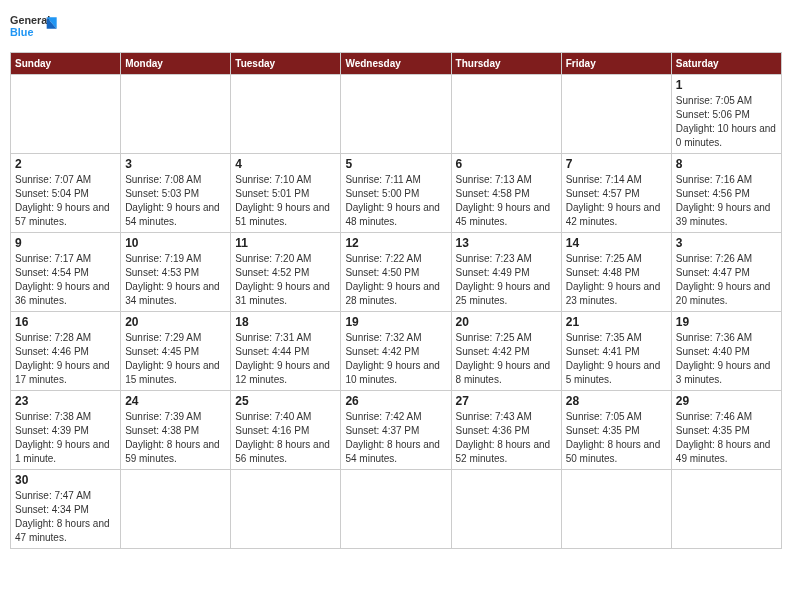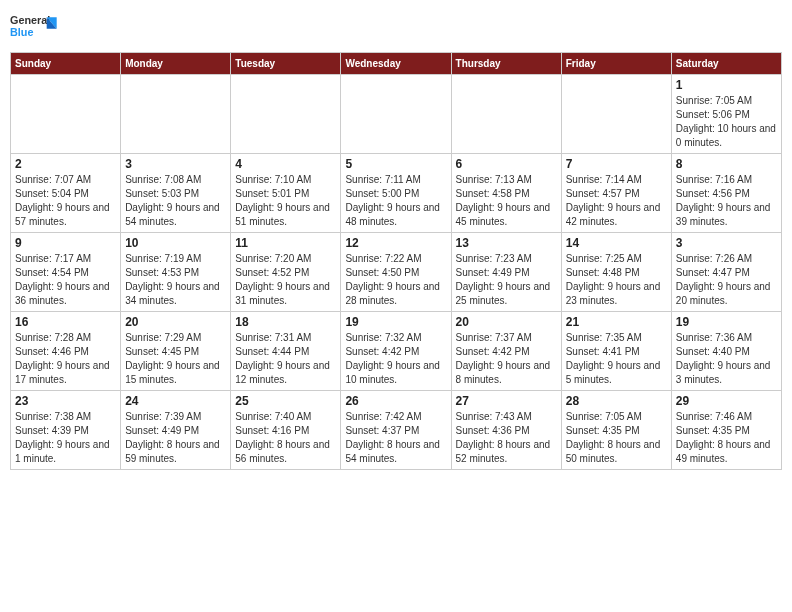--- a/index.html
+++ b/index.html
@@ -225,21 +225,21 @@
 Daylight: 9 hours and 12 minutes.</div>
         </td>
         <td>
           <span class="day-number">19</span>
           <div class="day-info">Sunrise: 7:32 AM
 Sunset: 4:42 PM
 Daylight: 9 hours and 10 minutes.</div>
         </td>
         <td>
           <span class="day-number">20</span>
-          <div class="day-info">Sunrise: 7:37 AM
+          <div class="day-info">Sunrise: 7:25 AM
 Sunset: 4:42 PM
 Daylight: 9 hours and 8 minutes.</div>
         </td>
         <td>
           <span class="day-number">21</span>
           <div class="day-info">Sunrise: 7:35 AM
 Sunset: 4:41 PM
 Daylight: 9 hours and 5 minutes.</div>
         </td>
         <td>
@@ -252,21 +252,21 @@
       <tr>
         <td>
           <span class="day-number">23</span>
           <div class="day-info">Sunrise: 7:38 AM
 Sunset: 4:39 PM
 Daylight: 9 hours and 1 minute.</div>
         </td>
         <td>
           <span class="day-number">24</span>
           <div class="day-info">Sunrise: 7:39 AM
-Sunset: 4:49 PM
+Sunset: 4:38 PM
 Daylight: 8 hours and 59 minutes.</div>
         </td>
         <td>
           <span class="day-number">25</span>
           <div class="day-info">Sunrise: 7:40 AM
 Sunset: 4:16 PM
 Daylight: 8 hours and 56 minutes.</div>
         </td>
         <td>
           <span class="day-number">26</span>
@@ -286,14 +286,28 @@
 Sunset: 4:35 PM
 Daylight: 8 hours and 50 minutes.</div>
         </td>
         <td>
           <span class="day-number">29</span>
           <div class="day-info">Sunrise: 7:46 AM
 Sunset: 4:35 PM
 Daylight: 8 hours and 49 minutes.</div>
         </td>
       </tr>
+      <tr>
+        <td>
+          <span class="day-number">30</span>
+          <div class="day-info">Sunrise: 7:47 AM
+Sunset: 4:34 PM
+Daylight: 8 hours and 47 minutes.</div>
+        </td>
+        <td class="empty-cell"></td>
+        <td class="empty-cell"></td>
+        <td class="empty-cell"></td>
+        <td class="empty-cell"></td>
+        <td class="empty-cell"></td>
+        <td class="empty-cell"></td>
+      </tr>
     </tbody>
 </table>
 
 </body></html>

